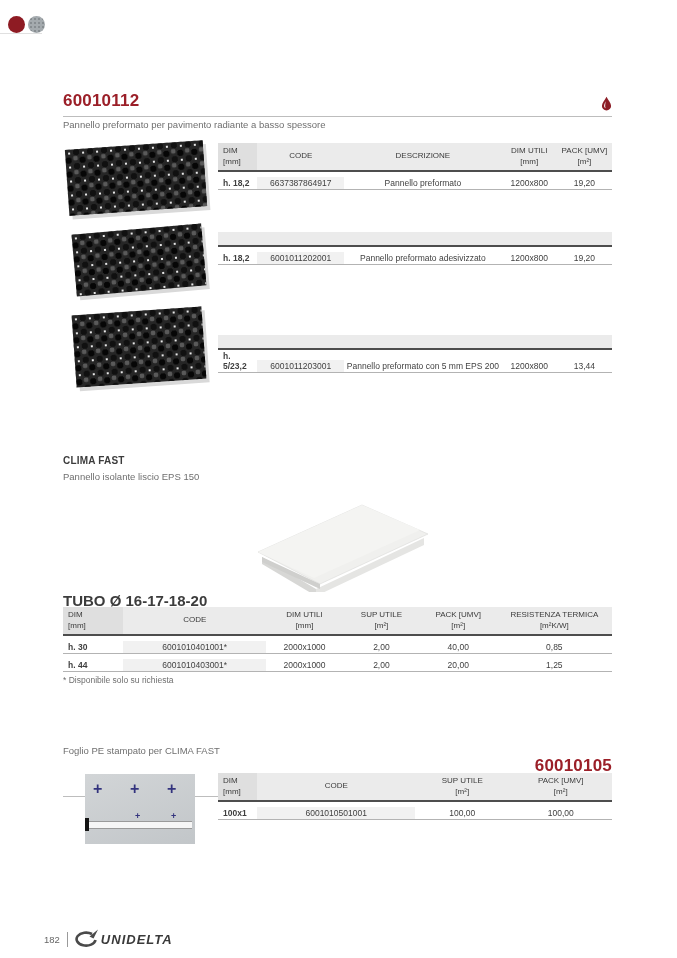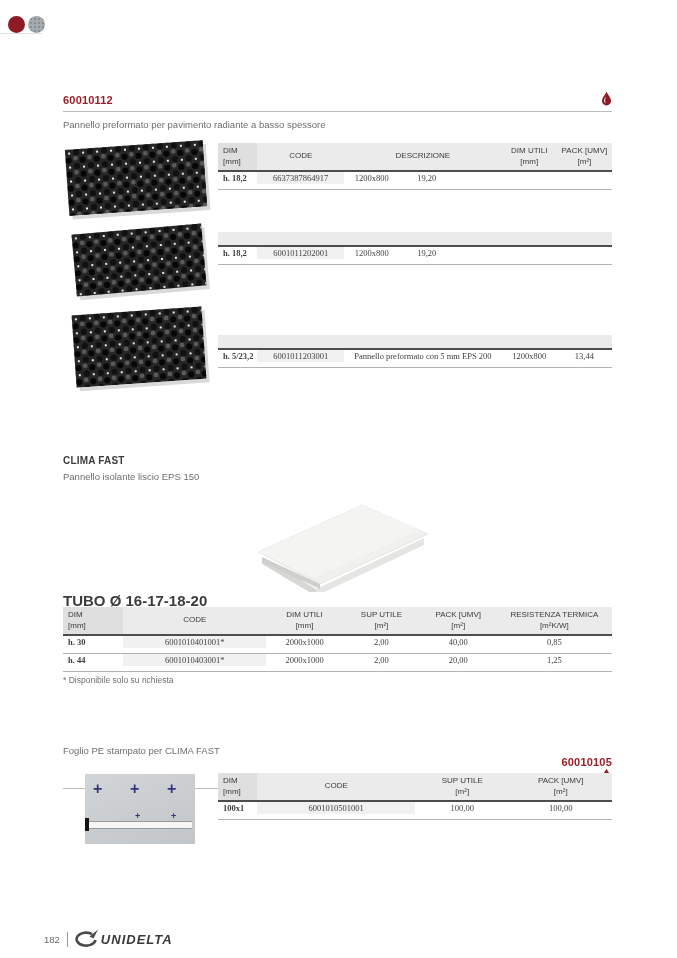--- a/index.html
+++ b/index.html
@@ -10,34 +10,34 @@
   .corner-line{position:absolute;left:0;top:33px;width:42px;height:1px;background:#e0e0e0;}
   .dot-red{position:absolute;left:8px;top:16px;width:17px;height:17px;border-radius:50%;background:#8e1b23;}
   .dot-gray{position:absolute;left:28px;top:16px;width:17px;height:17px;border-radius:50%;
     background-color:#a4aaae;
     background-image:radial-gradient(circle,#878d91 1px,transparent 1.3px);
     background-size:4px 4px;background-position:1px 1px;}
 
   
   .sec-head{position:absolute;left:63px;width:549px;border-bottom:1px solid #bdbdbd;
     display:flex;justify-content:space-between;align-items:flex-end;padding-bottom:5px;}
-  .sec-code{color:#9b1f28;font-weight:bold;font-size:11px;letter-spacing:.2px;}
+  .sec-code{color:#9b1f28;font-weight:bold;font-size:17px;letter-spacing:.2px;}
   .sec-sub{position:absolute;left:63px;font-size:9.5px;color:#6f6f6f;}
   .prod-name{position:absolute;left:63px;font-size:10px;font-weight:bold;color:#3c3c3c;letter-spacing:.2px;}
   .tbl-title{position:absolute;left:63px;font-size:15px;font-weight:bold;color:#3c3c3c;}
   .note{position:absolute;left:63px;font-size:8.5px;color:#6f6f6f;}
 
   
   .ptable{position:absolute;font-size:8.5px;color:#3f3f3f;}
   .t-head{display:flex;background:#ebebeb;border-bottom:2px solid #4d4d4d;min-height:29px;align-items:stretch;box-sizing:border-box;}
   .t-head.t-empty{min-height:15px;}
   .t-hcell{display:flex;flex-direction:column;justify-content:center;text-align:center;
     font-size:8px;color:#3a3a3a;line-height:1.3;padding:2px 1px;box-sizing:border-box;}
   .t-hcell:first-child{text-align:left;padding-left:5px;background:#dfdfdf;}
-  .t-row{display:flex;border-bottom:1px solid #b3b3b3;min-height:17px;align-items:flex-start;font-family:Liberation Serif, serif;}
+  .t-row{display:flex;border-bottom:1px solid #b3b3b3;min-height:17px;align-items:flex-end;}
   .t-cell{display:flex;align-items:center;justify-content:center;text-align:center;padding:1px 2px;box-sizing:border-box;}
   .t-cell.c0{font-weight:bold;justify-content:flex-start;text-align:left;padding-left:5px;}
   .t-cell.c1{background:#f1f1f1;}
 
   
   .knob-panel{position:absolute;
     background:
       radial-gradient(circle at 4px 4px,#e9e9e9 1.1px,transparent 1.5px),
       radial-gradient(circle at 10px 9px,#5a5a5a 2.1px,transparent 2.7px),
       radial-gradient(circle at 3px 11px,#060606 2.9px,transparent 3.5px),
@@ -98,31 +98,33 @@
           <span>[mm]</span>
         </div>
         <div class="t-hcell" style="width: 14%;">
           <span>PACK [UMV]</span>
           <span>[m²]</span>
         </div>
       </div>
       <div class="t-row">
         <div class="t-cell c0" style="width: 10%;">h. 18,2</div>
         <div class="t-cell c1" style="width: 22%;">6637387864917</div>
+        <div class="t-cell c2" style="width: 40%;">Pannello preformato</div>
         <div class="t-cell c3" style="width: 14%;">1200x800</div>
         <div class="t-cell c4" style="width: 14%;">19,20</div>
       </div>
     </div>
 
   <div class="knob-panel" style="left:74px;top:229px;width:130px;height:62px;transform:rotate(-5deg);"></div>
   <div class="ptable" style="left:218px;top:232px;width:394px;">
       <div class="t-head t-empty"></div>
       <div class="t-row">
         <div class="t-cell c0" style="width: 10%;">h. 18,2</div>
         <div class="t-cell c1" style="width: 22%;">6001011202001</div>
+        <div class="t-cell c2" style="width: 40%;">Pannello preformato adesivizzato</div>
         <div class="t-cell c3" style="width: 14%;">1200x800</div>
         <div class="t-cell c4" style="width: 14%;">19,20</div>
       </div>
     </div>
 
   <div class="knob-panel" style="left:74px;top:311px;width:130px;height:72px;transform:rotate(-4deg);"></div>
   <div class="ptable" style="left:218px;top:335px;width:394px;">
       <div class="t-head t-empty"></div>
       <div class="t-row">
         <div class="t-cell c0" style="width: 10%;">h. 5/23,2</div>

